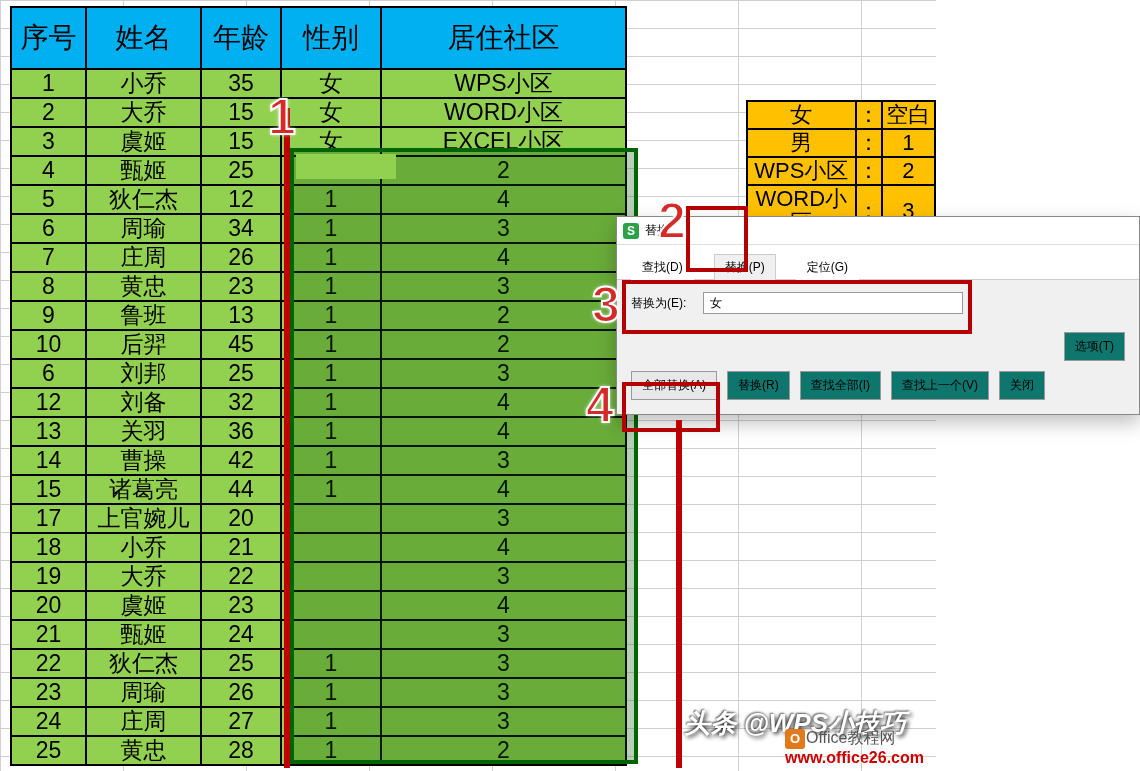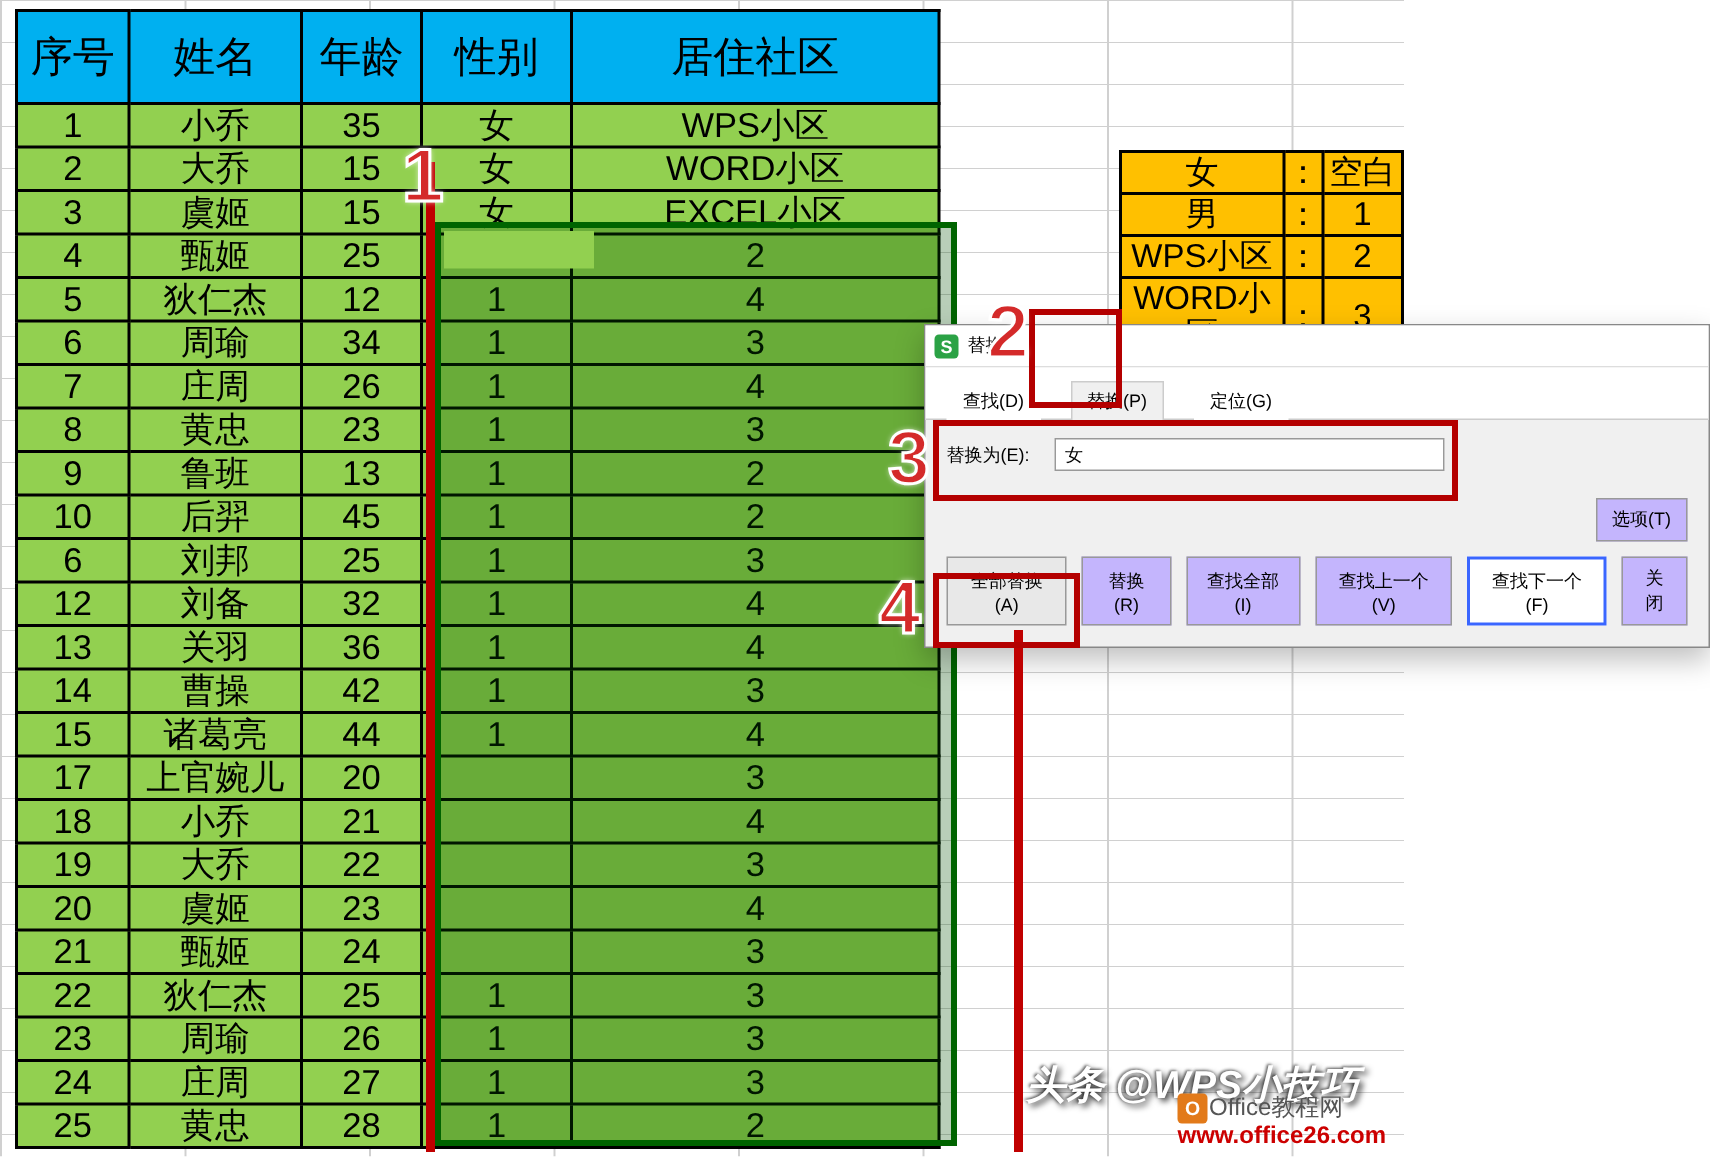--- a/index.html
+++ b/index.html
@@ -153,21 +153,21 @@
     padding: 0 6px;
     font-size: 12px;
     max-width: 260px;
   }
   .options {
     text-align: right;
     padding: 4px 14px;
   }
   .btn {
     border: 1px solid #999;
-    background: #c4b5fd;
+    background: #0f766e;
     padding: 5px 10px;
     font-size: 12px;
     cursor: pointer;
   }
   .btn.opt { margin-left: auto; }
   .btnrow {
     display: flex;
     gap: 10px;
     padding: 6px 14px 14px 14px;
   }
@@ -465,21 +465,20 @@
       </div>
     </div>
     <div class="options">
       <button class="btn opt">选项(T)</button>
     </div>
     <div class="btnrow">
       <button class="btn primary">全部替换(A)</button>
       <button class="btn">替换(R)</button>
       <button class="btn">查找全部(I)</button>
       <button class="btn">查找上一个(V)</button>
-      <button class="btn highlight">查找下一个(F)</button>
       <button class="btn">关闭</button>
     </div>
   </div>
 
   <div class="redline" style="left:284px; top:108px; width:6px; height:660px;"></div>
   <div class="redline" style="left:676px; top:420px; width:6px; height:348px;"></div>
 
   <div class="rednum" style="left:268px; top:88px;">1</div>
 
   <div class="redbox" style="left:686px; top:206px; width:62px; height:66px;"></div>

